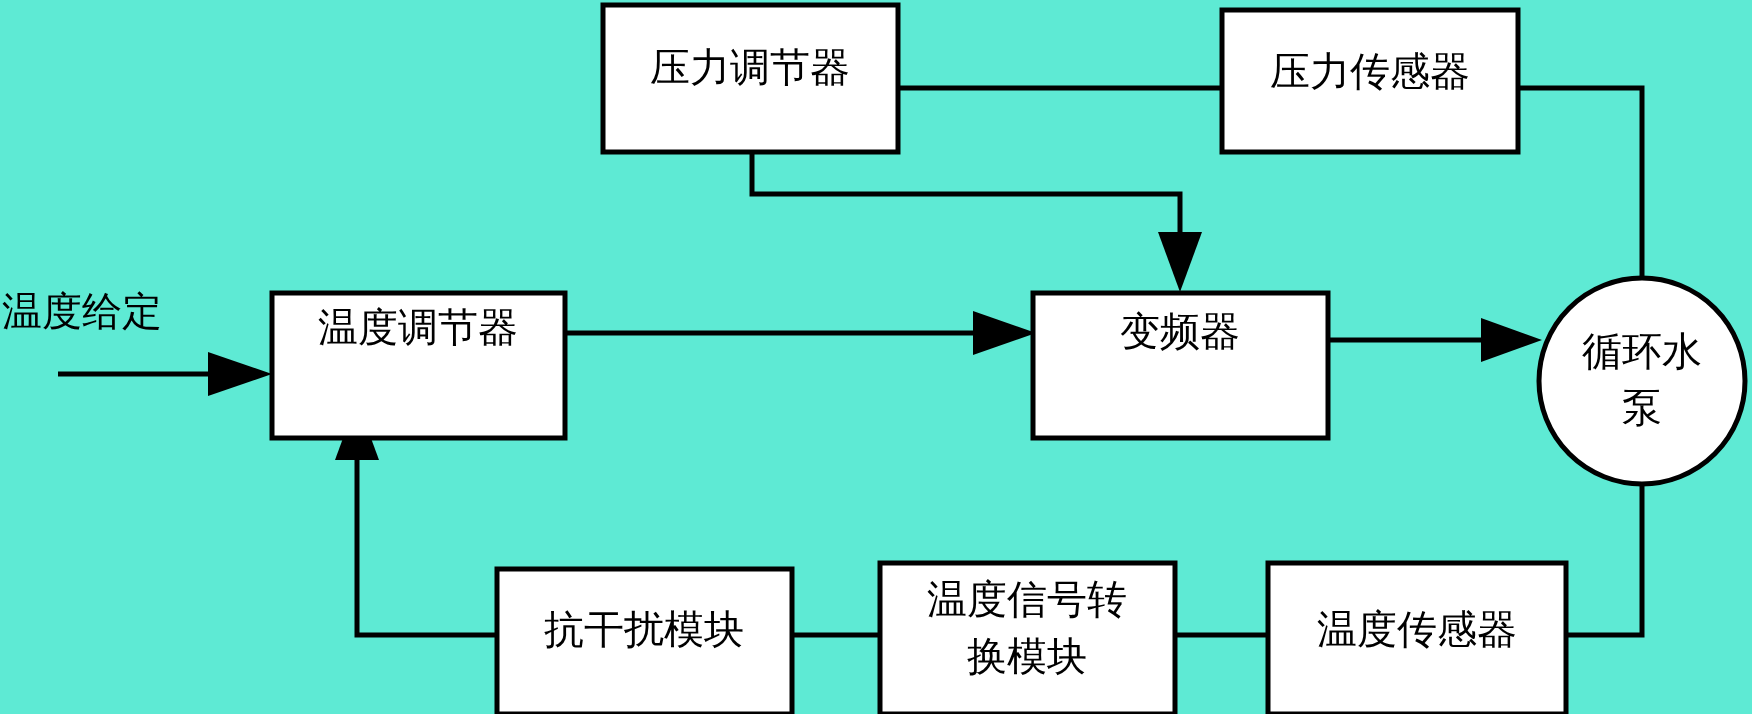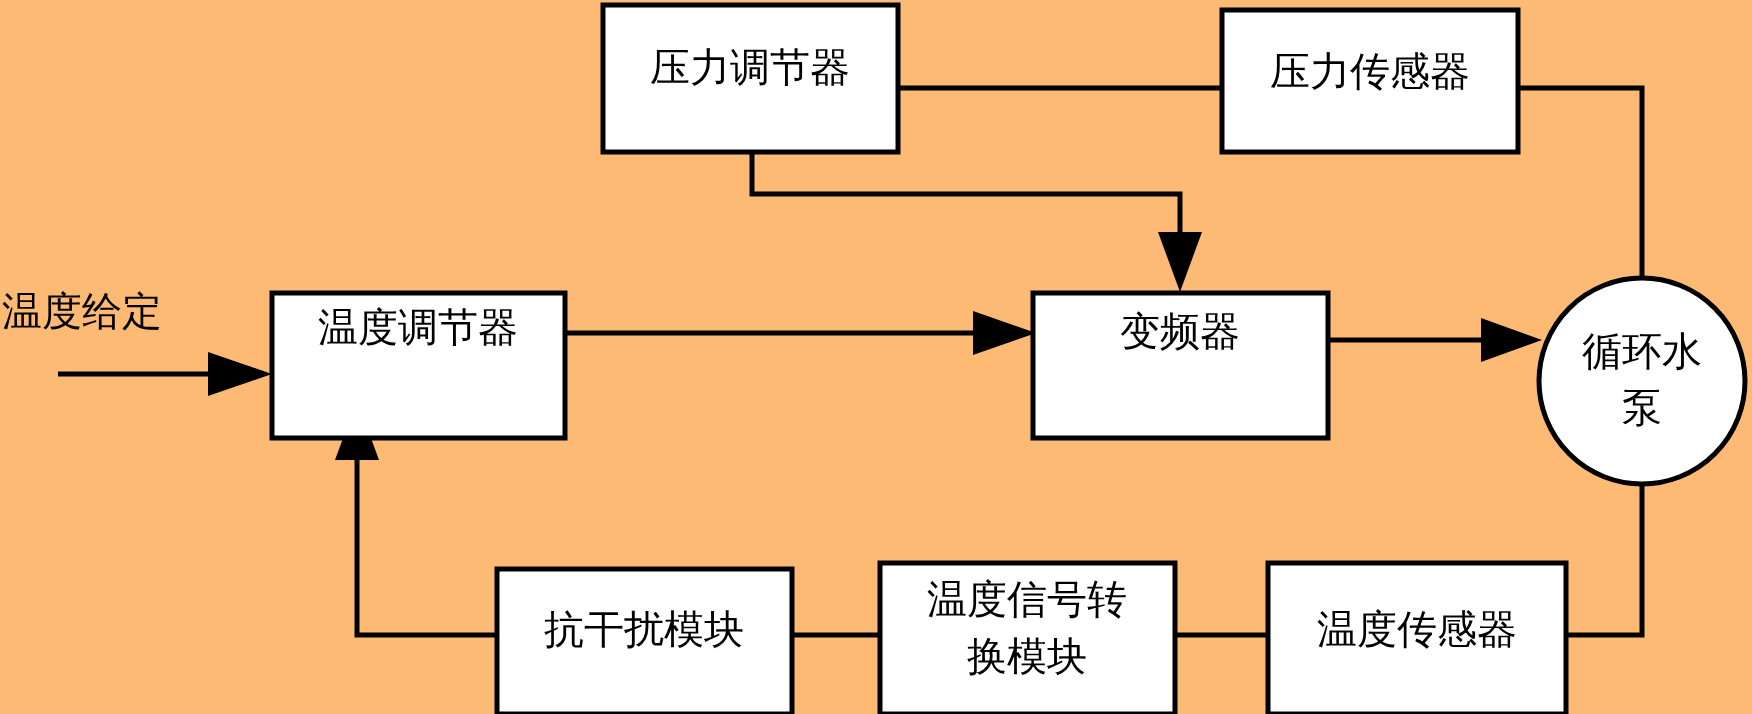--- a/index.html
+++ b/index.html
@@ -7,21 +7,21 @@
     padding: 0;
     background: #ffffff;
   }
   body {
     font-family: "Liberation Serif", "DejaVu Serif", serif;
   }
   #diagram-root {
     position: relative;
     width: 1752px;
     height: 714px;
-    background: #fdba74;
+    background: #5eead4;
     overflow: hidden;
   }
   svg.canvas {
     position: absolute;
     left: 0;
     top: 0;
     width: 1752px;
     height: 714px;
   }
   .node-box {

